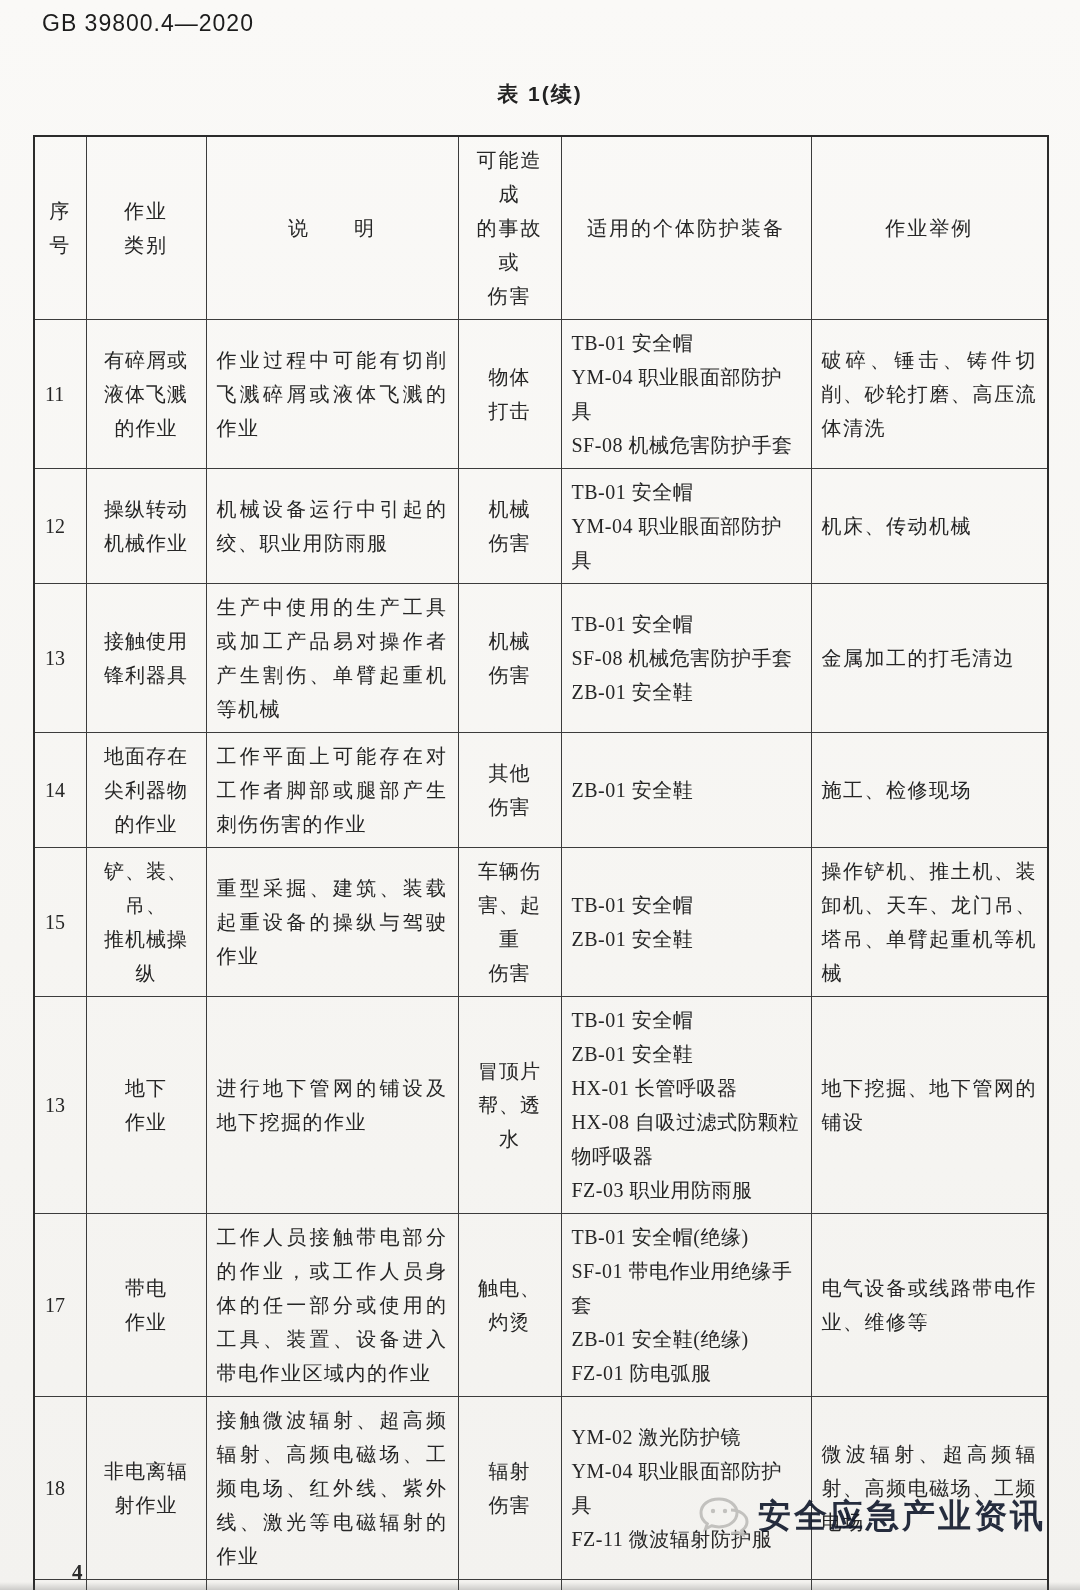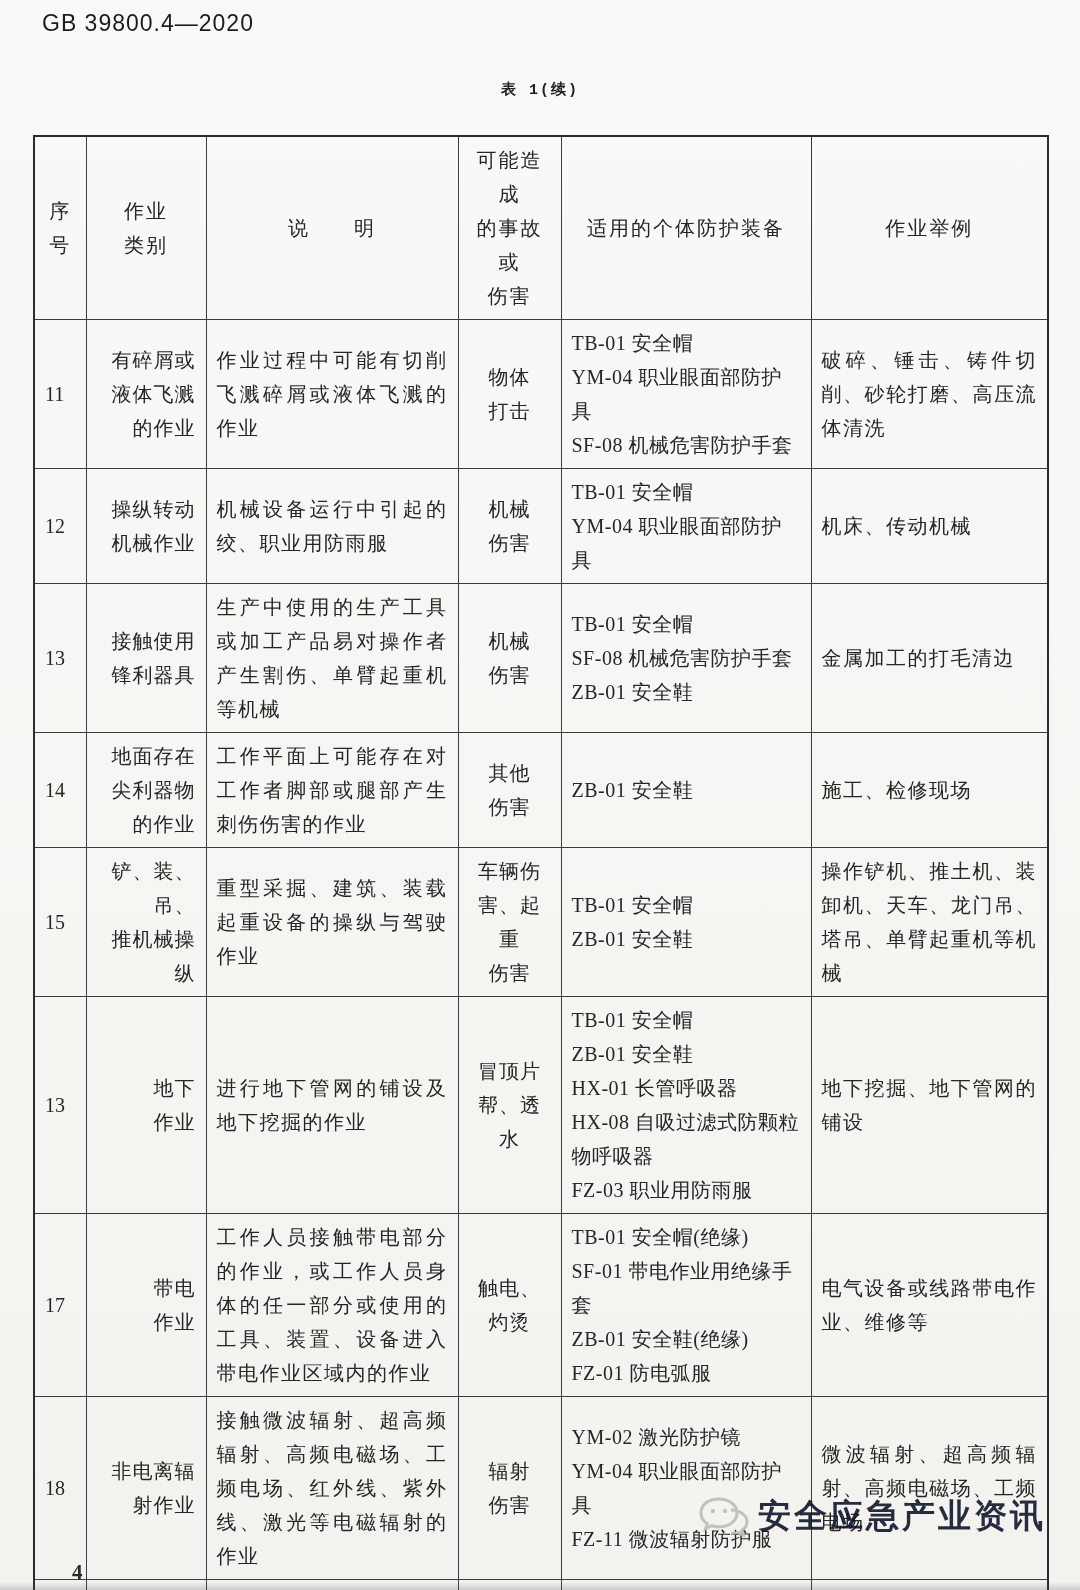--- a/index.html
+++ b/index.html
@@ -12,22 +12,22 @@
     overflow:hidden;
   }
   .doc-code{
     position:absolute;top:10px;left:42px;
     font-family:"Liberation Sans","DejaVu Sans",sans-serif;
     font-weight:400;font-size:23px;letter-spacing:1px;color:#1c1c1c;
   }
   .table-title{
     position:absolute;top:80px;left:0;width:100%;
     text-align:center;
-    font-family:Liberation Mono, monospace;
-    font-weight:700;font-size:15px;letter-spacing:2px;color:#222;
+    font-family:Liberation Sans, sans-serif;
+    font-weight:700;font-size:21px;letter-spacing:2px;color:#222;
   }
   table.std{
     position:absolute;top:135px;left:33px;width:1014px;
     border-collapse:collapse;
     table-layout:fixed;
     background:transparent;
   }
   table.std th,table.std td{
     border:1.6px solid #3c3c3c;
     padding:6px 10px;
@@ -37,21 +37,21 @@
     color:#262626;
     word-break:break-all;
   }
   table.std{border:2.5px solid #2b2b2b;}
   thead th{
     text-align:center;font-weight:400;
     white-space:pre-line;letter-spacing:2px;
     border-bottom-width:2.2px;
   }
   td.c-no{text-align:left;letter-spacing:0;}
-  td.c-category{text-align:right;white-space:pre-line;letter-spacing:1px;}
+  td.c-category{text-align:center;white-space:pre-line;letter-spacing:1px;}
   td.c-description{text-align:justify;letter-spacing:1.5px;padding-left:14px;padding-right:12px;}
   td.c-hazard{text-align:center;white-space:pre-line;letter-spacing:1px;}
   td.c-ppe{text-align:left;letter-spacing:0.5px;padding-left:14px;}
   td.c-examples{text-align:justify;letter-spacing:1.5px;padding-left:14px;padding-right:12px;margin-left:12px;}
   .ppe-line{display:block;}
   .page-number{
     position:absolute;left:72px;top:1560px;
     font-size:21px;font-weight:700;color:#2a2a2a;
   }
   .watermark{

